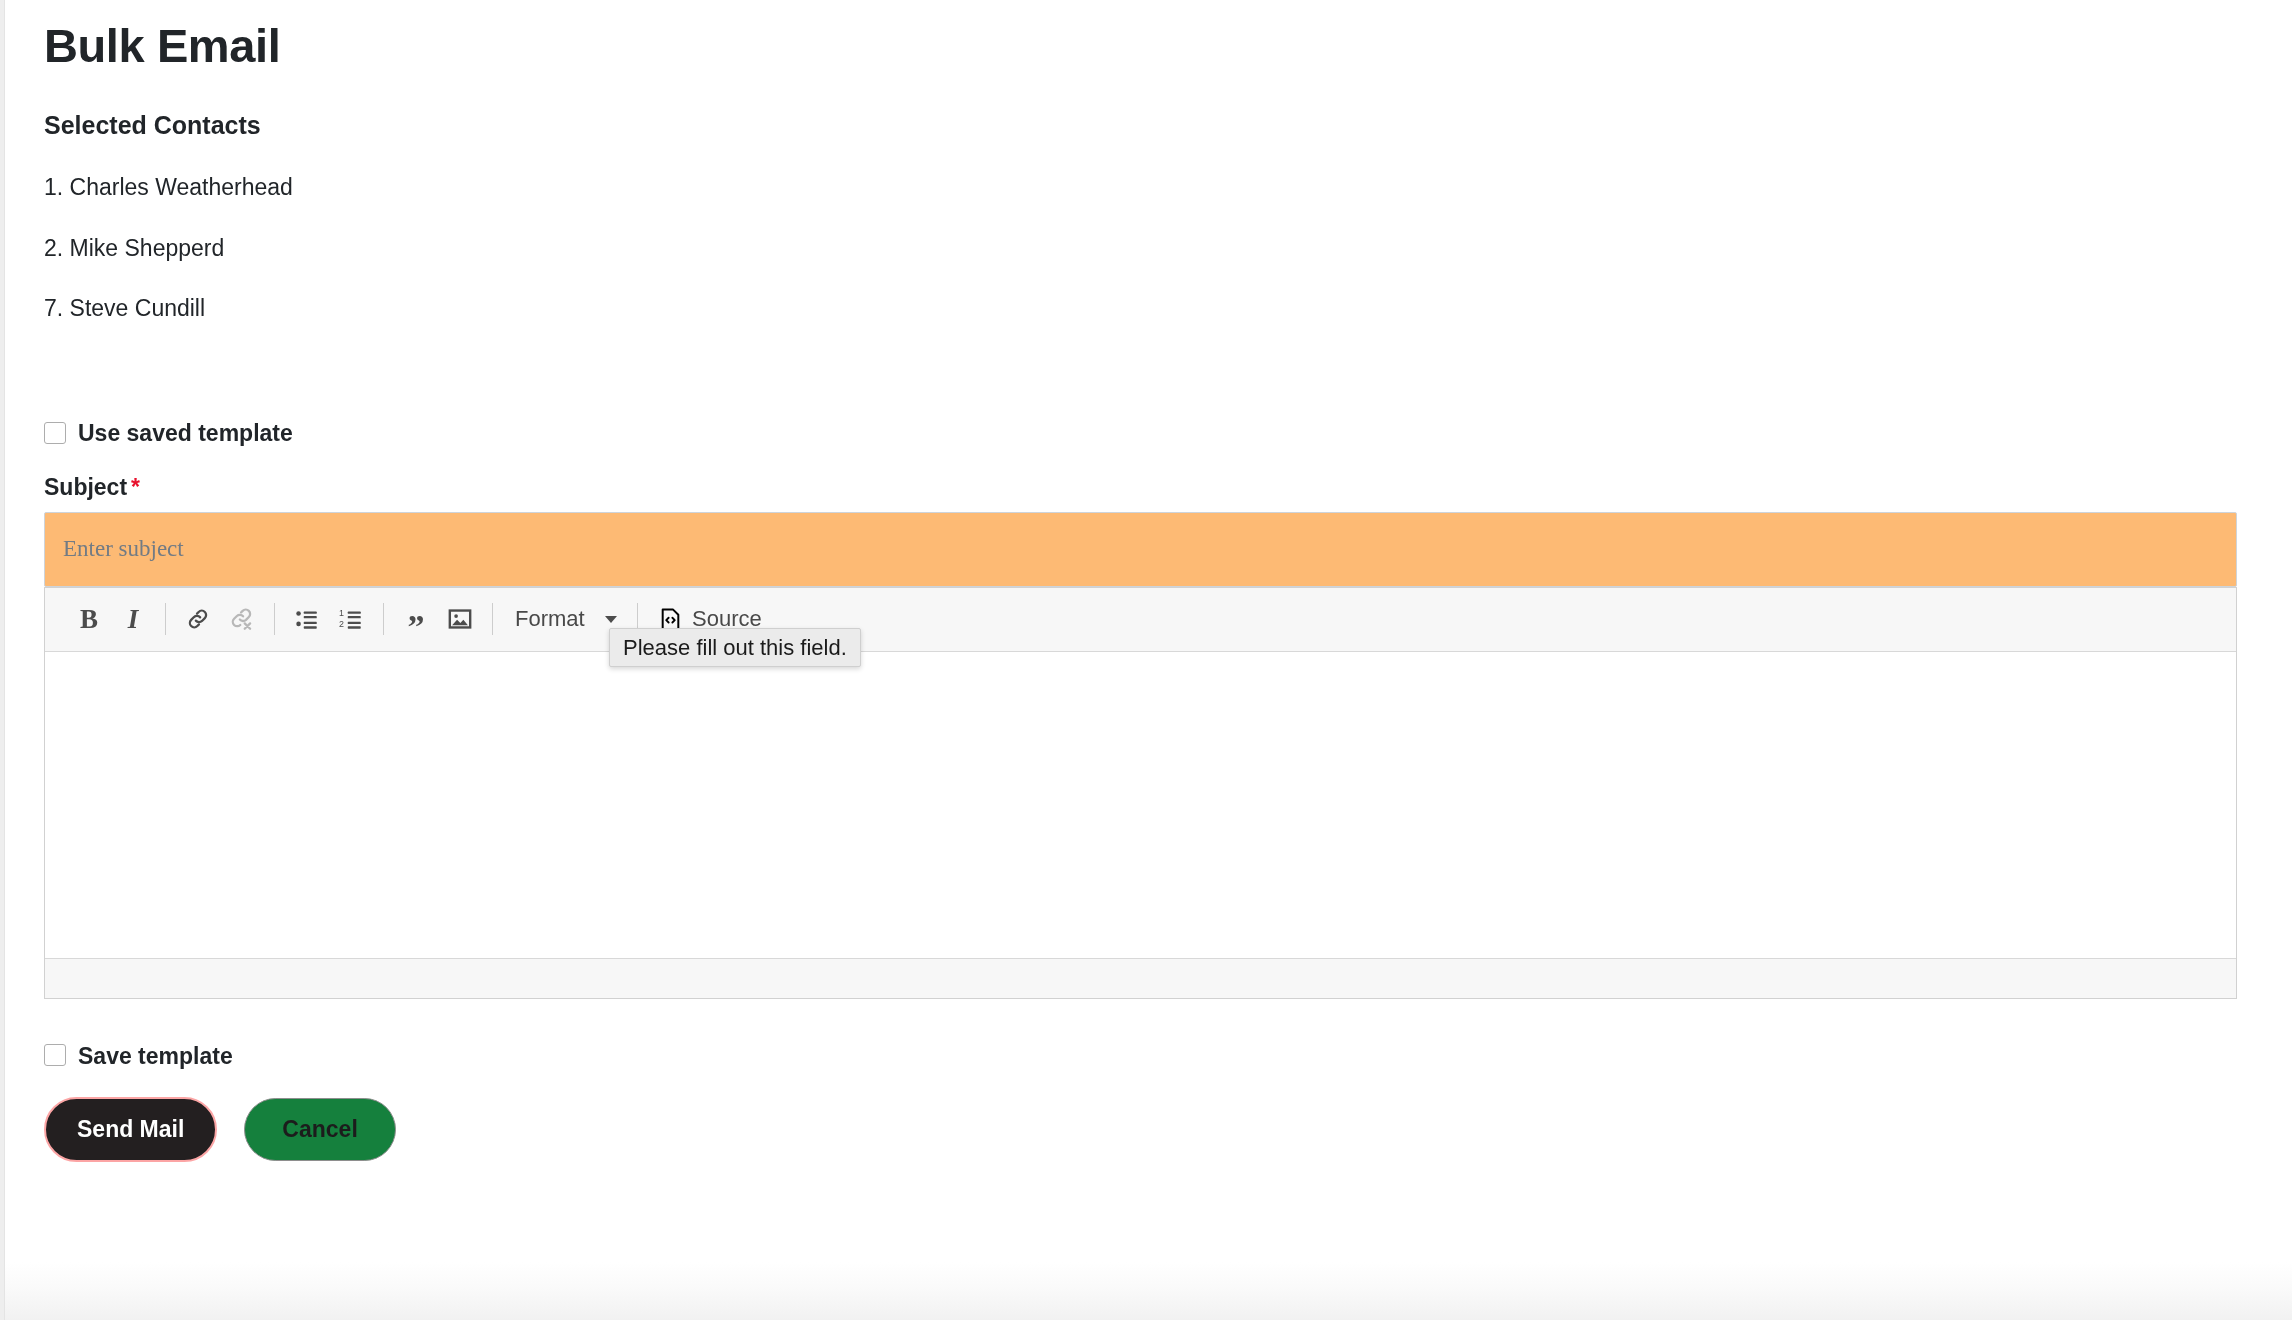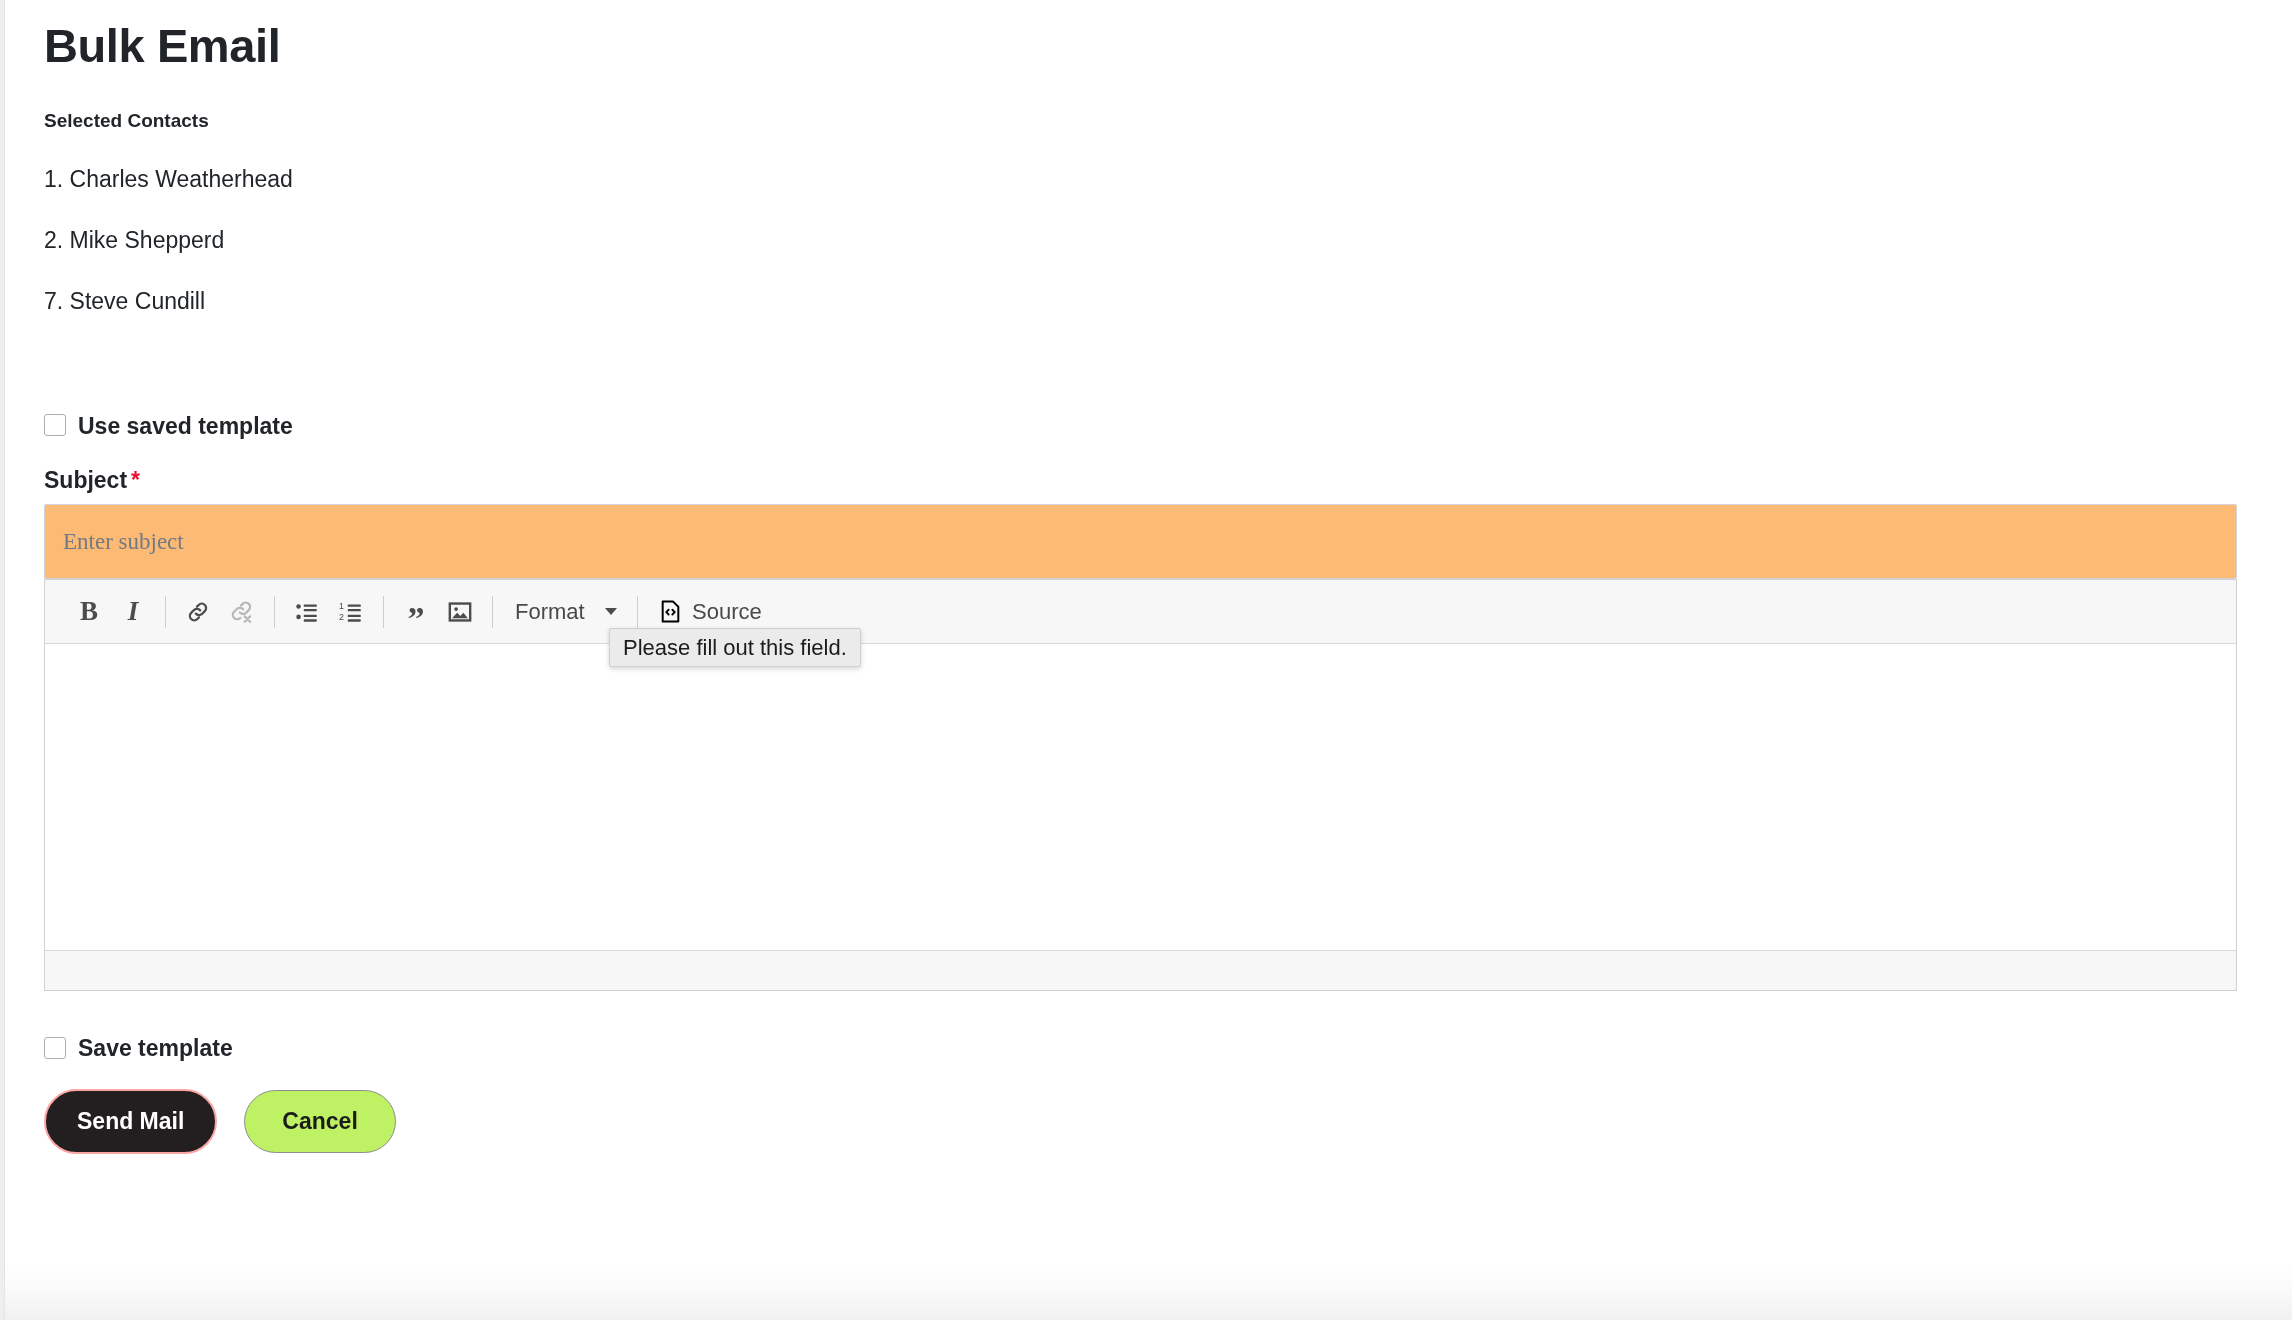--- a/index.html
+++ b/index.html
@@ -51,21 +51,21 @@
     font-size: 47px;
     line-height: 1.28;
     font-weight: 700;
     letter-spacing: -0.4px;
     color: #212529;
   }
 
   .contacts-heading {
     margin: 0;
     padding-top: 33px;
-    font-size: 19px;
+    font-size: 25px;
     font-weight: 700;
     color: #212529;
     line-height: 1.3;
   }
 
   .contact-line {
     font-size: 23px;
     color: #212529;
     line-height: 1.3;
     margin-top: 31px;
@@ -262,21 +262,21 @@
     cursor: pointer;
     line-height: 1;
   }
   .btn-send {
     background: #231f20;
     color: #ffffff;
     border: 2px solid #fca5a5;
     padding: 19px 31px;
   }
   .btn-cancel {
-    background: #bef264;
+    background: #15803d;
     color: #1c1c1c;
     border: 1px solid #8e8e8e;
     padding: 19px 37px;
   }
 </style>
 </head>
 <body>
 
 <div class="edge-strip"></div>
 

